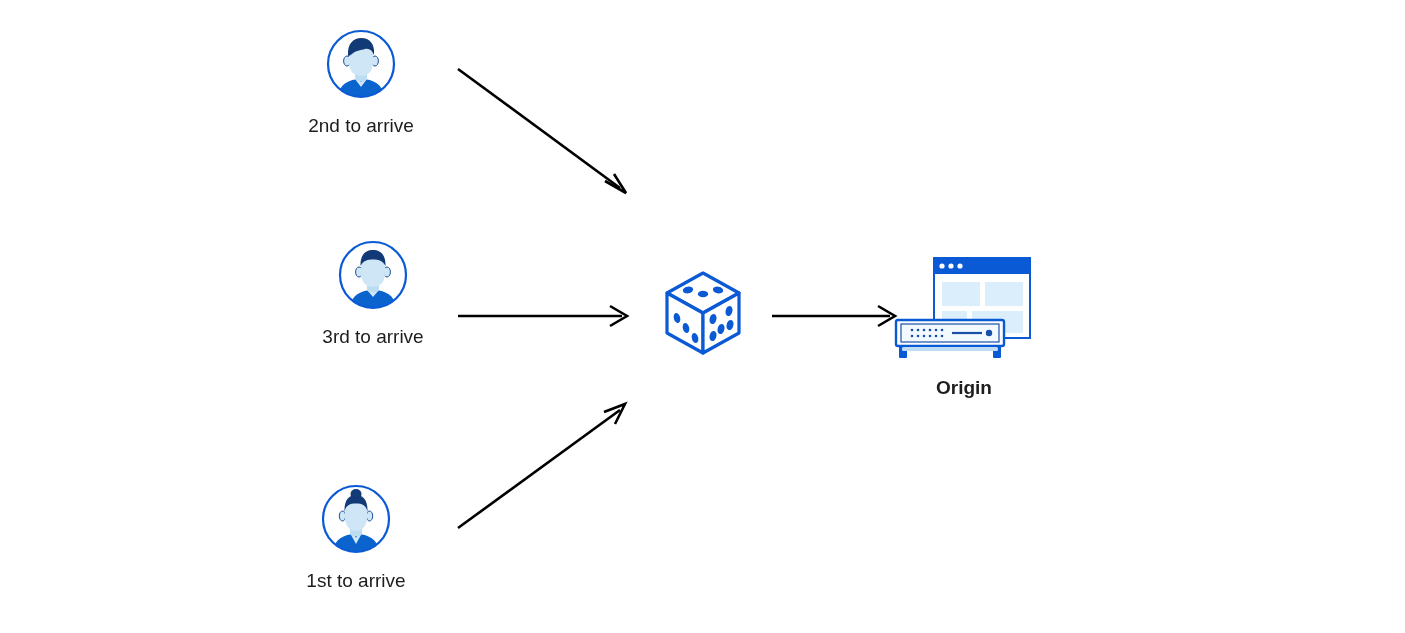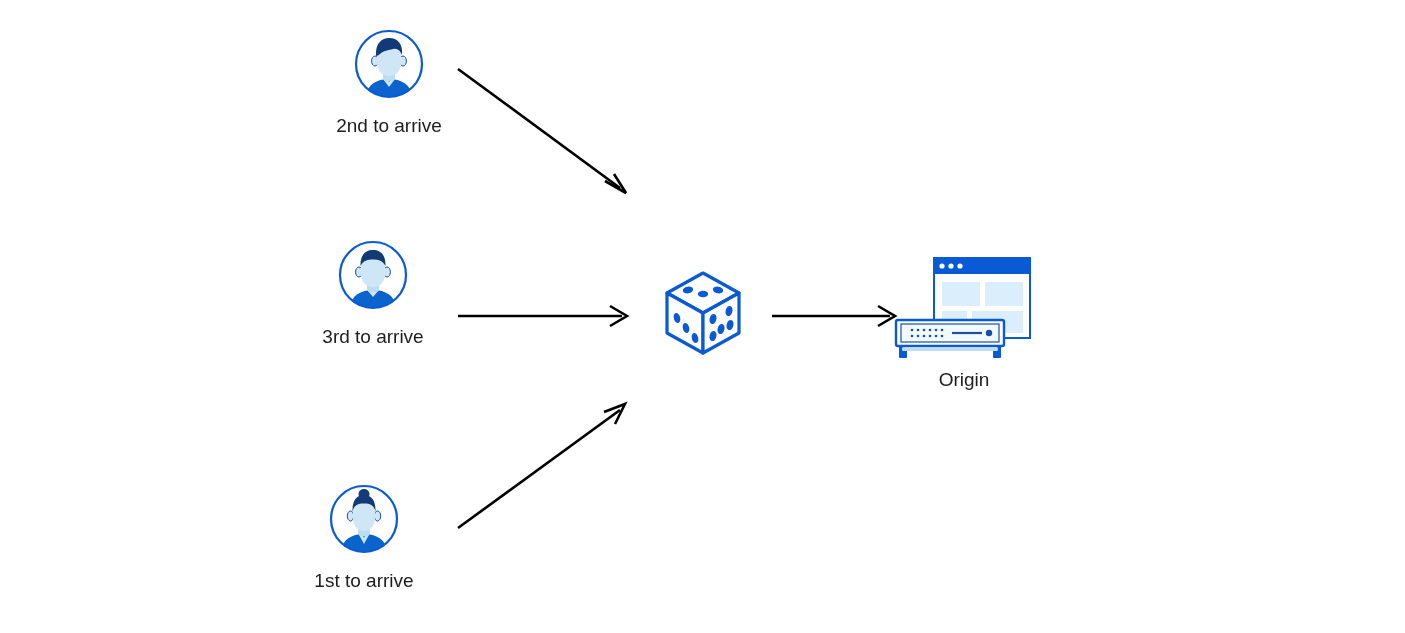--- a/index.html
+++ b/index.html
@@ -28,30 +28,30 @@
     align-items: center;
   }
   .node-label {
     font-size: 19px;
     line-height: 24px;
     color: #1d1d1d;
     white-space: nowrap;
     text-align: center;
   }
 
-  .client-1 { left: 314px; top: 28px;  width: 150px; }
+  .client-1 { left: 286px; top: 28px;  width: 150px; }
   .client-2 { left: 298px; top: 239px; width: 150px; }
-  .client-3 { left: 289px; top: 483px; width: 150px; }
+  .client-3 { left: 281px; top: 483px; width: 150px; }
 
   .client .avatar { width: 72px; height: 72px; }
   .client .node-label { margin-top: 14px; }
 
   .dice-node   { left: 655px; top: 265px; width: 96px; }
   .origin-node { left: 888px; top: 252px; width: 152px; }
-  .origin-node .node-label { margin-top: 4px; }
+  .origin-node .node-label { margin-top: 12px; font-weight: bold; }
 
   .svg-icon { display: block; }
 
   
   #arrows {
     position: absolute;
     left: 0; top: 0;
     width: 1405px;
     height: 633px;
     pointer-events: none;

